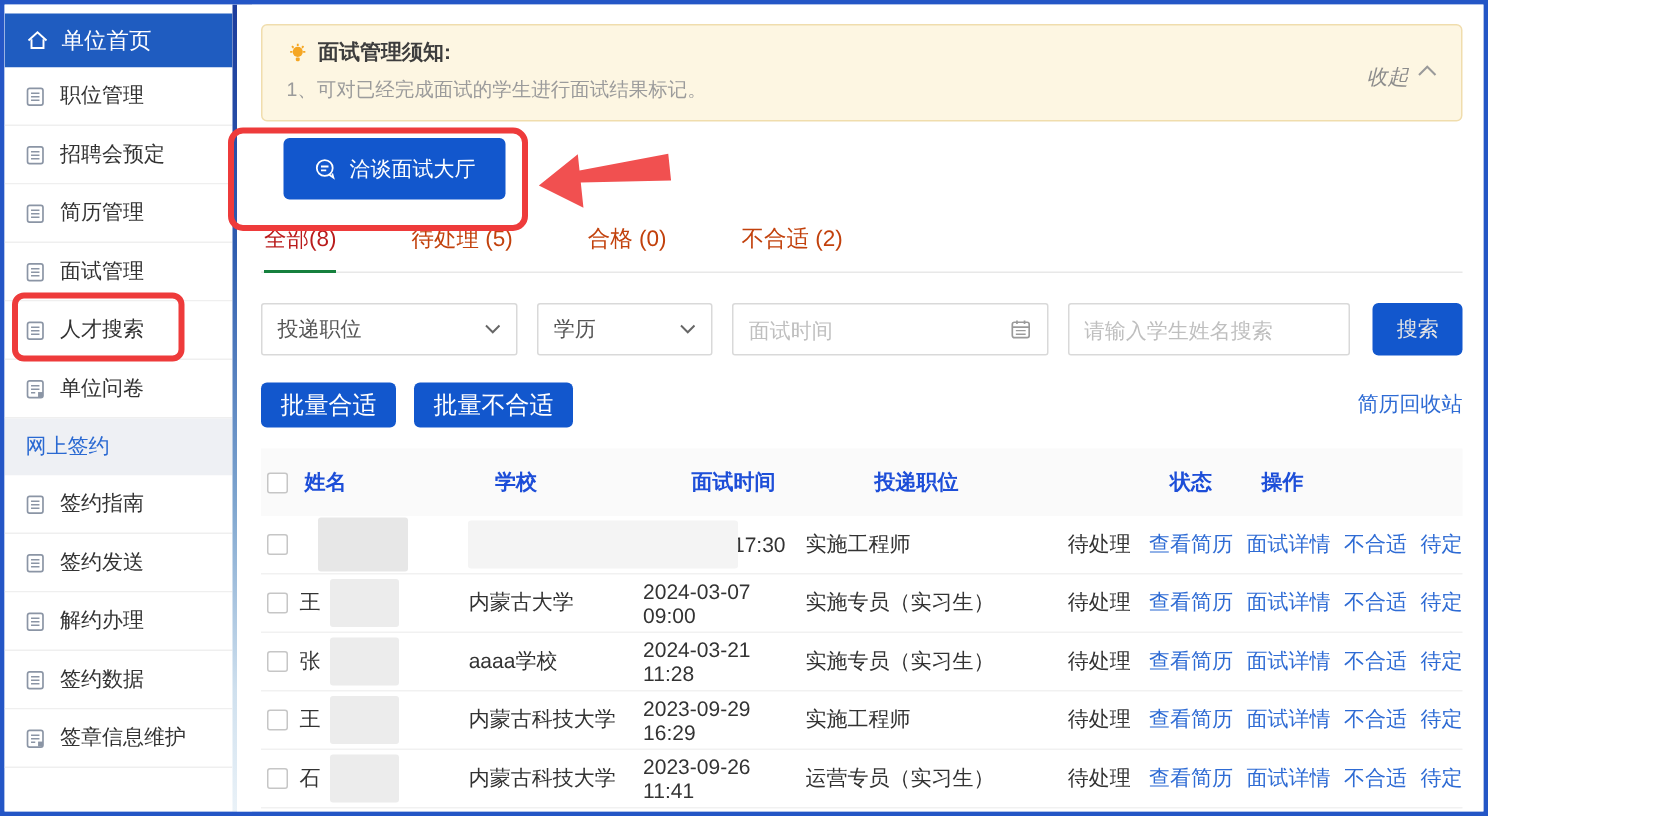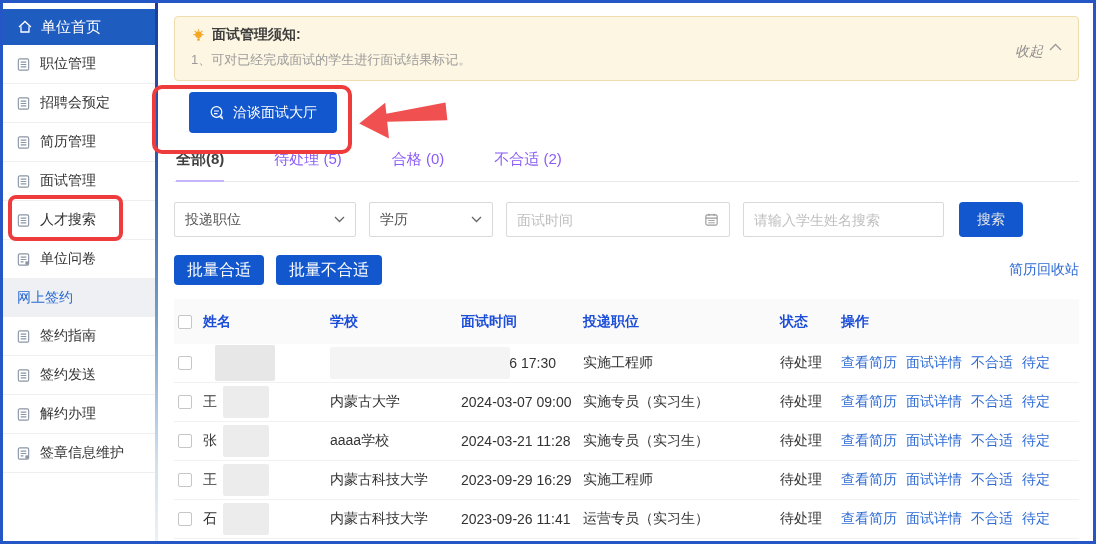--- a/index.html
+++ b/index.html
@@ -1,17 +1,17 @@
 <!DOCTYPE html>
 <html><head>
 <meta charset="utf-8">
 <style>
   * { box-sizing: border-box; margin: 0; padding: 0; }
   body { font-family: "Liberation Sans", "DejaVu Sans", sans-serif; background:#fff; }
-  .app { position: relative; width: 1096px; height: 544px; border: 3px solid #2456c6;
+  .app { position: relative; width: 992px; height: 544px; border: 3px solid #2456c6;
          background: #fff; overflow: hidden; }
 
   
   .sidebar { position: absolute; left: 0; top: 0; width: 152px; height: 100%;
              background: #fff; overflow: hidden; }
   .strip { position: absolute; left: 152px; top: 0; width: 13px; height: 100%;
            background: linear-gradient(#1d3c9c 0%, #2e5cb0 30%, #7fa6cf 62%, #cfe0ee 85%, #eaf2f8 100%); }
   .side-header { margin-top: 6px; height: 36px; background: #1f5cc0; color: #fff;
                  display: flex; align-items: center; gap: 8px; padding-left: 14px;
                  font-size: 15px; cursor: pointer; }
@@ -43,22 +43,22 @@
   .red-box { position: absolute; border: 4px solid #ee3b3b; border-radius: 10px;
              pointer-events: none; z-index: 50; }
   .red-box-menu { left: 5px; top: 192px; width: 115px; height: 46px; border-radius: 8px; }
   .red-box-hall { left: 149px; top: 82px; width: 200px; height: 69px; }
   .red-arrow { position: absolute; left: 352px; top: 92px; z-index: 50;
                transform: rotate(-6deg); pointer-events: none; }
 
   
   .tabs { margin-top: 17px; display: flex; gap: 50px; border-bottom: 1px solid #e8e8e8;
           font-size: 15px; padding-left: 2px; }
-  .tab { padding-bottom: 11px; color: #8b5cf6; cursor: pointer; margin-bottom: -1px; }
-  .tab.active { color: #404040; border-bottom: 2px solid #c4b5fd; font-weight: bold; }
+  .tab { padding-bottom: 11px; color: #c2410c; cursor: pointer; margin-bottom: -1px; }
+  .tab.active { color: #b91c1c; border-bottom: 2px solid #15803d; }
 
   
   .filters { margin-top: 20px; display: flex; gap: 13px; align-items: center; }
   .sel, .inp { height: 35px; border: 1px solid #d9d9d9; border-radius: 2px; background:#fff;
                display: flex; align-items: center; padding: 0 10px; font-size: 14px;
                color: #555; cursor: pointer; }
   .sel { justify-content: space-between; }
   .inp input { border: none; outline: none; font-size: 14px; width: 100%;
                font-family: inherit; color:#555; background: transparent; }
   .inp input::placeholder { color: #bfbfbf; }
@@ -196,20 +196,29 @@
           <rect x="2.5" y="2" width="11" height="12" rx="1.5"></rect>
             <path d="M5 5.5h6M5 8h6M5 10.5h6"></path>
         </svg>
         </span>
       <span>解约办理</span>
     </div>
     <div class="side-item">
       <span class="mi">
         <svg width="15" height="15" viewBox="0 0 16 16" fill="none" stroke="#8b95a5" stroke-width="1.2">
           <rect x="2.5" y="2" width="11" height="12" rx="1.5"></rect>
+            <path d="M5 5.5h6M5 8h6M5 10.5h6"></path>
+        </svg>
+        </span>
+      <span>签约数据</span>
+    </div>
+    <div class="side-item">
+      <span class="mi">
+        <svg width="15" height="15" viewBox="0 0 16 16" fill="none" stroke="#8b95a5" stroke-width="1.2">
+          <rect x="2.5" y="2" width="11" height="12" rx="1.5"></rect>
             <path d="M5 5.5h6M5 8h6M5 10.5h3"></path>
           <rect x="10" y="10" width="3.5" height="3.5" fill="#8b95a5" stroke="none"></rect>
         </svg>
         </span>
       <span>签章信息维护</span>
     </div>
   </aside>
 
   <div class="strip"></div>
 

